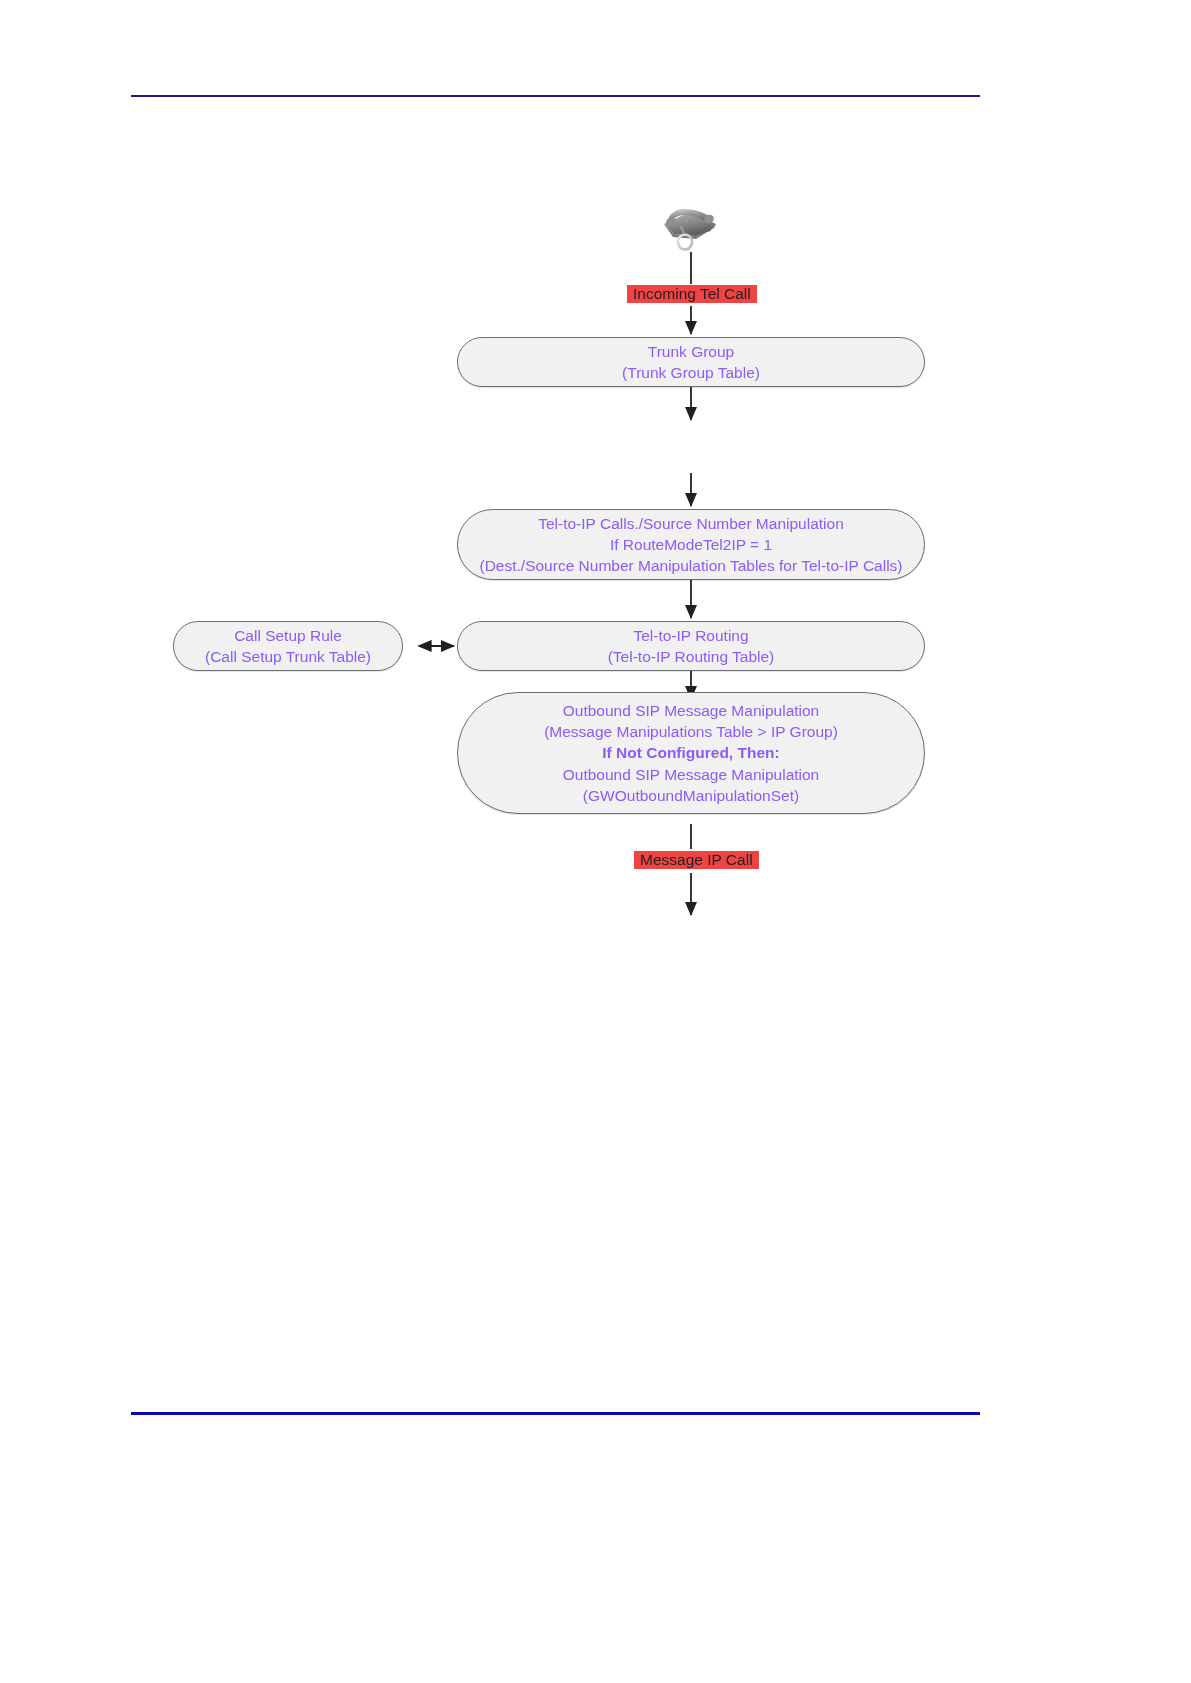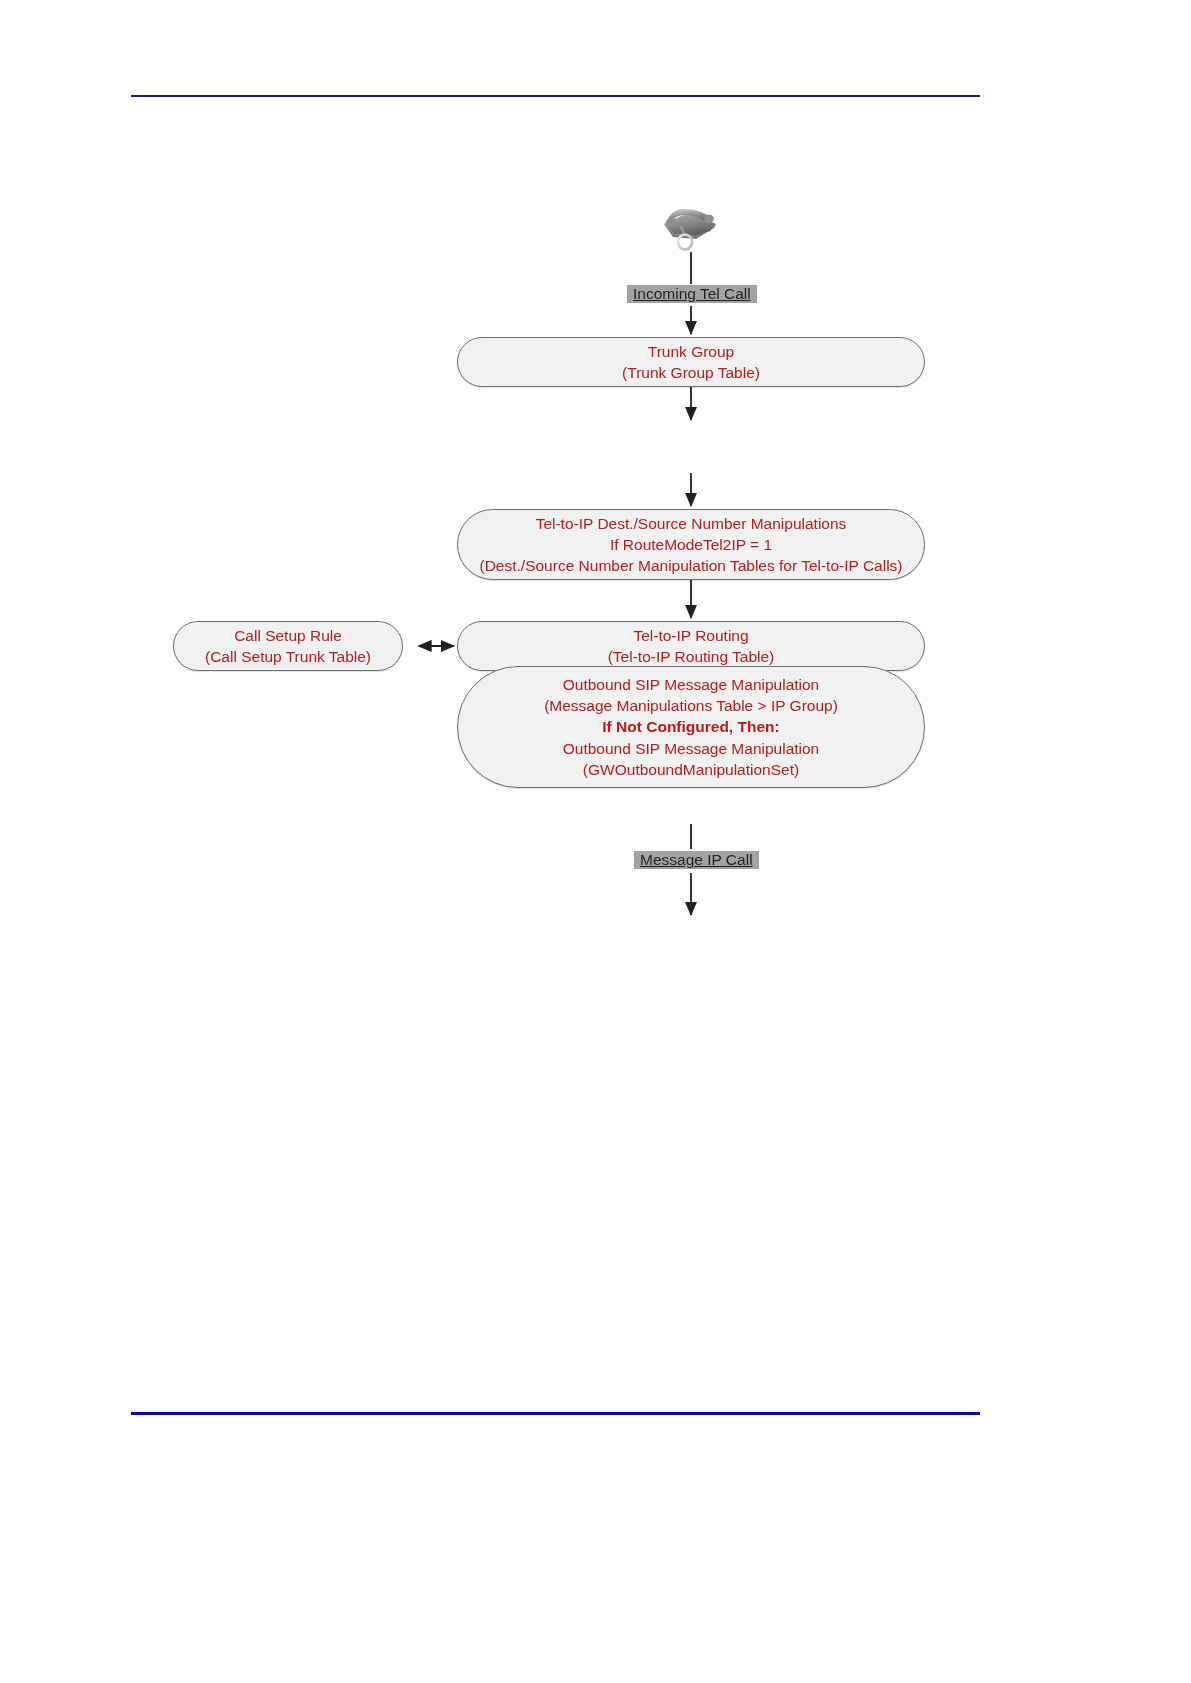--- a/index.html
+++ b/index.html
@@ -43,45 +43,44 @@
     background: #f1f1f1;
     border: 1.4px solid #6d6e71;
     border-radius: 999px;
     display: flex;
     flex-direction: column;
     align-items: center;
     justify-content: center;
     text-align: center;
     font-size: 15.5px;
     line-height: 1.36;
-    color: #b91c1c;
+    color: #8b5cf6;
     padding: 4px 26px;
     box-shadow: 0 1px 1px rgba(0,0,0,0.12);
   }
   .node .ln { display: block; white-space: nowrap; }
   .node .ln.bold { font-weight: bold; }
 
   
   #node-trunk-group      { left: 457px; top: 337px; width: 468px; height: 50px; }
   #node-redirect-manip   { left: 457px; top: 423px; width: 468px; height: 50px; }
   #node-dest-src-manip   { left: 457px; top: 509px; width: 468px; height: 71px; }
   #node-tel2ip-routing   { left: 457px; top: 621px; width: 468px; height: 50px; justify-content: center; }
-  #node-outbound-sip     { left: 457px; top: 666px; width: 468px; height: 122px; }
+  #node-outbound-sip     { left: 457px; top: 692px; width: 468px; height: 122px; }
   #node-call-setup-rule  { left: 173px; top: 621px; width: 230px; height: 50px; justify-content: center; }
 
   
   .edge-label {
     position: absolute;
     font-size: 15.5px;
     color: #231f20;
     white-space: nowrap;
-    background: #a3a3a3;
+    background: #ef4444;
     padding: 0 6px;
     text-align: center;
-    text-decoration: underline;
   }
   #label-incoming-tel-call { left: 627px; top: 285px; }
   #label-outgoing-ip-call  { left: 634px; top: 851px; }
 
   
   #phone-icon {
     position: absolute;
     left: 660px;
     top: 200px;
     width: 60px;
@@ -167,21 +166,21 @@
 
   <div class="edge-label" id="label-outgoing-ip-call">Message IP Call</div>
 
   <div class="node" id="node-trunk-group">
     <span class="ln">Trunk Group</span>
     <span class="ln">(Trunk Group Table)</span>
   </div>
 
 
   <div class="node" id="node-dest-src-manip">
-    <span class="ln">Tel-to-IP Dest./Source Number Manipulations</span>
+    <span class="ln">Tel-to-IP Calls./Source Number Manipulation</span>
     <span class="ln">If RouteModeTel2IP = 1</span>
     <span class="ln">(Dest./Source Number Manipulation Tables for Tel-to-IP Calls)</span>
   </div>
 
   <div class="node" id="node-tel2ip-routing">
     <span class="ln">Tel-to-IP Routing</span>
     <span class="ln">(Tel-to-IP Routing Table)</span>
   </div>
 
   <div class="node" id="node-outbound-sip">

